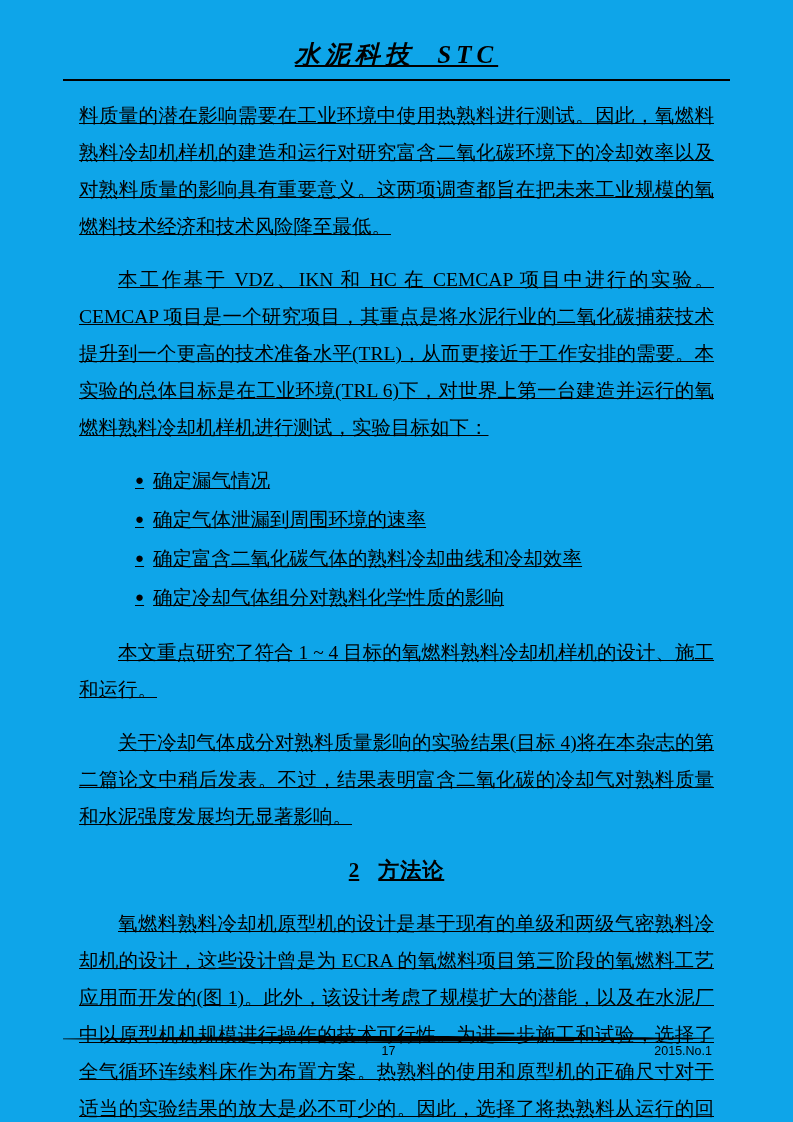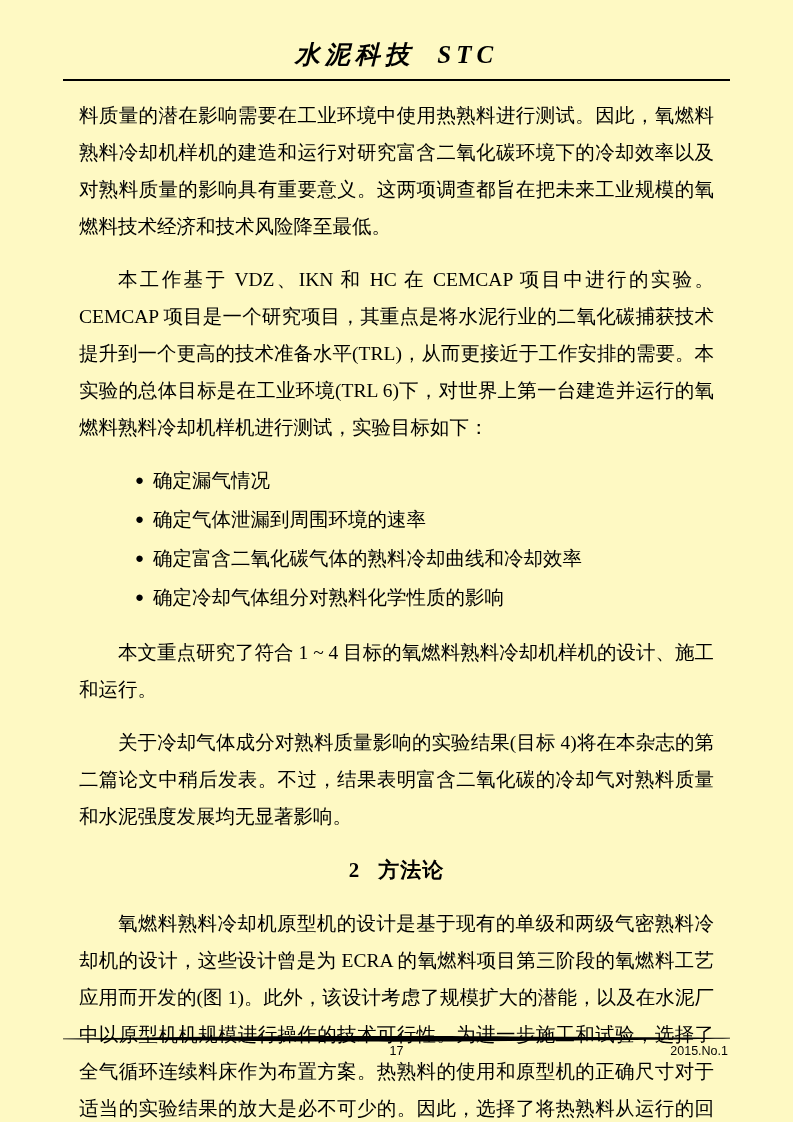--- a/index.html
+++ b/index.html
@@ -5,26 +5,27 @@
   html, body {
     margin: 0;
     padding: 0;
     background: #9a9a9a;
   }
   .page {
     position: relative;
     width: 793px;
     height: 1122px;
     margin: 0 auto;
-    background: #fef9c3;
+    background: #0ea5e9;
     box-sizing: border-box;
     padding: 38px 63px 0 63px;
     font-family: "Liberation Serif", "DejaVu Serif", serif;
     color: #000000;
     overflow: hidden;
+    text-decoration: underline;
   }
   
   .journal-title {
     text-align: center;
     font-size: 25px;
     font-weight: 600;
     font-style: italic;
     letter-spacing: 5px;
     white-space: pre;
     line-height: 34px;
@@ -75,21 +76,21 @@
     margin-right: 19px;
   }
   .section-title {
     font-family: "Liberation Sans", "DejaVu Sans", sans-serif;
     letter-spacing: 1px;
   }
   
   .footer {
     position: absolute;
     left: 63px;
-    right: 63px;
+    right: 79px;
     top: 1035px;
   }
   .footer-rule-svg {
     display: block;
     width: 100%;
     height: 8px;
   }
   .footer-row {
     position: relative;
     height: 18px;

